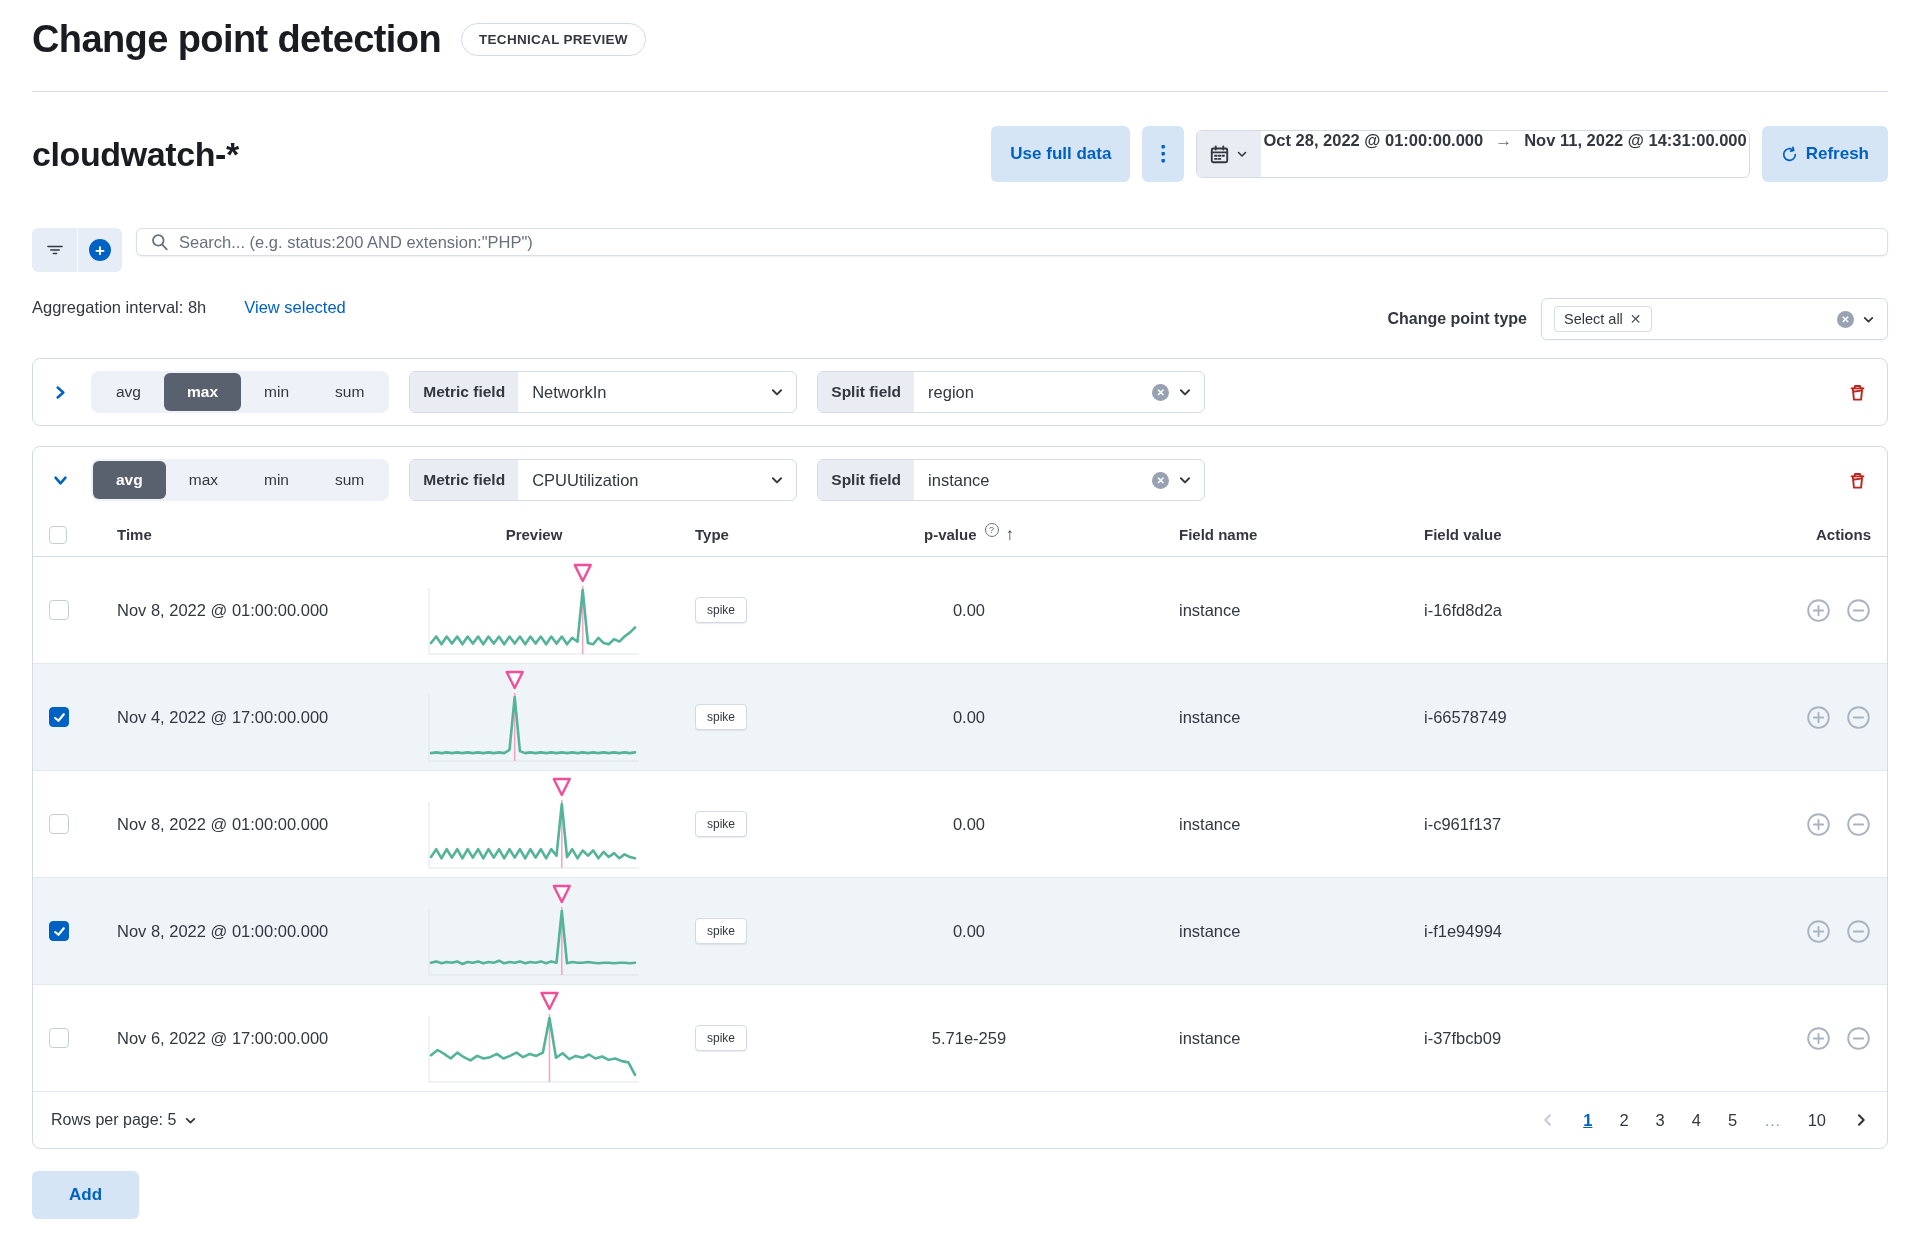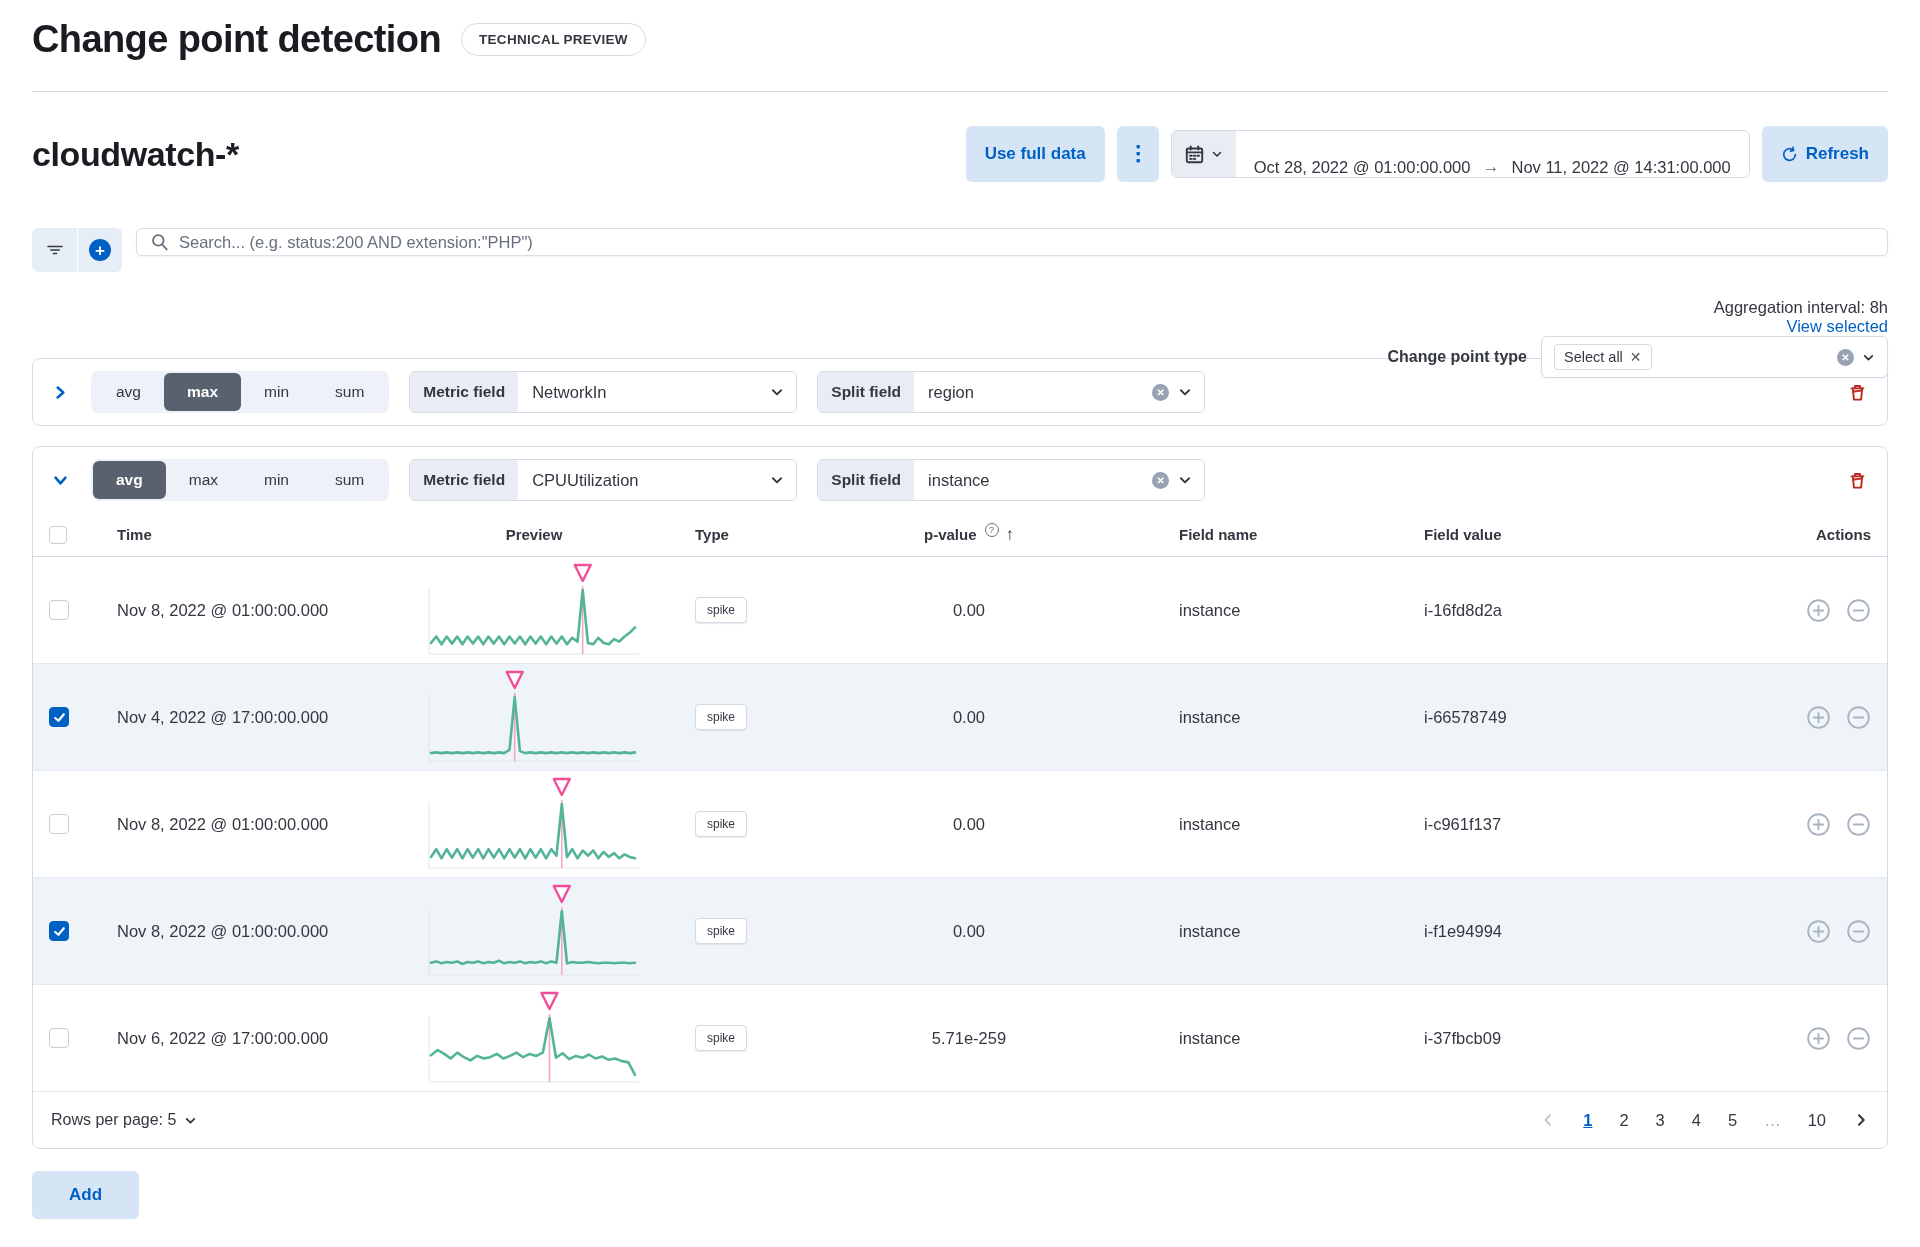--- a/index.html
+++ b/index.html
@@ -14,36 +14,36 @@
   .rule { border: none; border-top: 1px solid #d3dae6; margin-top: 30px; }
 
   
   .sub-header { display: flex; align-items: center; margin-top: 34px; }
   .index-title { font-size: 34px; font-weight: 700; color: #1a1c21; letter-spacing: -0.4px; }
   .toolbar { margin-left: auto; display: flex; align-items: center; gap: 12px; }
   .btn-light { background: #d6e5f6; color: #0061c5; font-weight: 700; font-size: 17px; border: none; border-radius: 6px; height: 56px; padding: 0 19px; display: flex; align-items: center; gap: 8px; cursor: pointer; font-family: inherit; }
   .dots-btn { width: 42px; padding: 0; justify-content: center; }
   .datepicker { height: 48px; border: 1px solid #d3dae6; border-radius: 6px; display: flex; align-items: stretch; background: #fff; overflow: hidden; }
   .dp-prepend { background: #e9edf3; display: flex; align-items: center; gap: 7px; padding: 0 13px; cursor: pointer; }
-  .dp-dates { display: flex; align-items: flex-end; gap: 12px; padding: 0 18px; font-size: 16.5px; color: #343741; }
+  .dp-dates { display: flex; align-items: flex-start; gap: 12px; padding: 0 2px; font-size: 16.5px; color: #343741; font-weight: bold; }
   .dp-arrow { color: #69707d; font-size: 17px; }
   .dp-date { cursor: pointer; }
 
   
   .search-row { margin-top: 46px; display: flex; gap: 14px; }
   .filter-group { display: flex; border-radius: 6px; overflow: hidden; background: #e7edf6; }
   .filter-btn { width: 45px; height: 44px; display: flex; align-items: center; justify-content: center; cursor: pointer; border: none; background: transparent; }
   .filter-btn + .filter-btn { border-left: 1px solid #fff; }
   .plus-circle { width: 22px; height: 22px; border-radius: 50%; background: #0061c5; color: #fff; display: flex; align-items: center; justify-content: center; font-size: 17px; font-weight: 700; line-height: 1; }
   .search-box { flex: 1; height: 28px; border: 1px solid #d9dfea; border-radius: 6px; background: #fff; display: flex; align-items: center; padding: 0 14px; gap: 10px; box-shadow: 0 1px 2px rgba(152,162,179,0.15); }
   .search-box input { border: none; outline: none; flex: 1; font-size: 16.5px; font-family: inherit; color: #343741; background: transparent; }
   .search-box input::placeholder { color: #69707d; }
 
   
-  .meta-row { margin-top: 26px; display: flex; align-items: flex-end; font-size: 16.5px; height: 40px; flex-direction: column; }
+  .meta-row { margin-top: 26px; display: flex; align-items: flex-start; font-size: 16.5px; height: 40px; }
   .view-link { color: #0061c5; margin-left: 38px; cursor: pointer; }
   .meta-right { margin-left: auto; display: flex; align-items: center; gap: 14px; }
   .cpt-label { font-weight: 700; font-size: 16px; }
   .cpt-select { width: 347px; height: 42px; border: 1px solid #d3dae6; border-radius: 6px; background: #fff; display: flex; align-items: center; padding: 0 12px; gap: 8px; cursor: pointer; box-shadow: 0 1px 2px rgba(152,162,179,0.1); }
   .cpt-pill { border: 1px solid #d3dae6; border-radius: 4px; padding: 4px 9px; font-size: 14.5px; display: flex; align-items: center; gap: 7px; background: #fff; }
   .pill-x { color: #515761; font-size: 14px; }
   .clear-circle { margin-left: auto; width: 17px; height: 17px; border-radius: 50%; background: #98a2b3; color: #fff; font-size: 10px; display: flex; align-items: center; justify-content: center; font-weight: 700; cursor: pointer; }
 
   
   .panel { border: 1px solid #d3dae6; border-radius: 8px; margin-top: 20px; background: #fff; }

